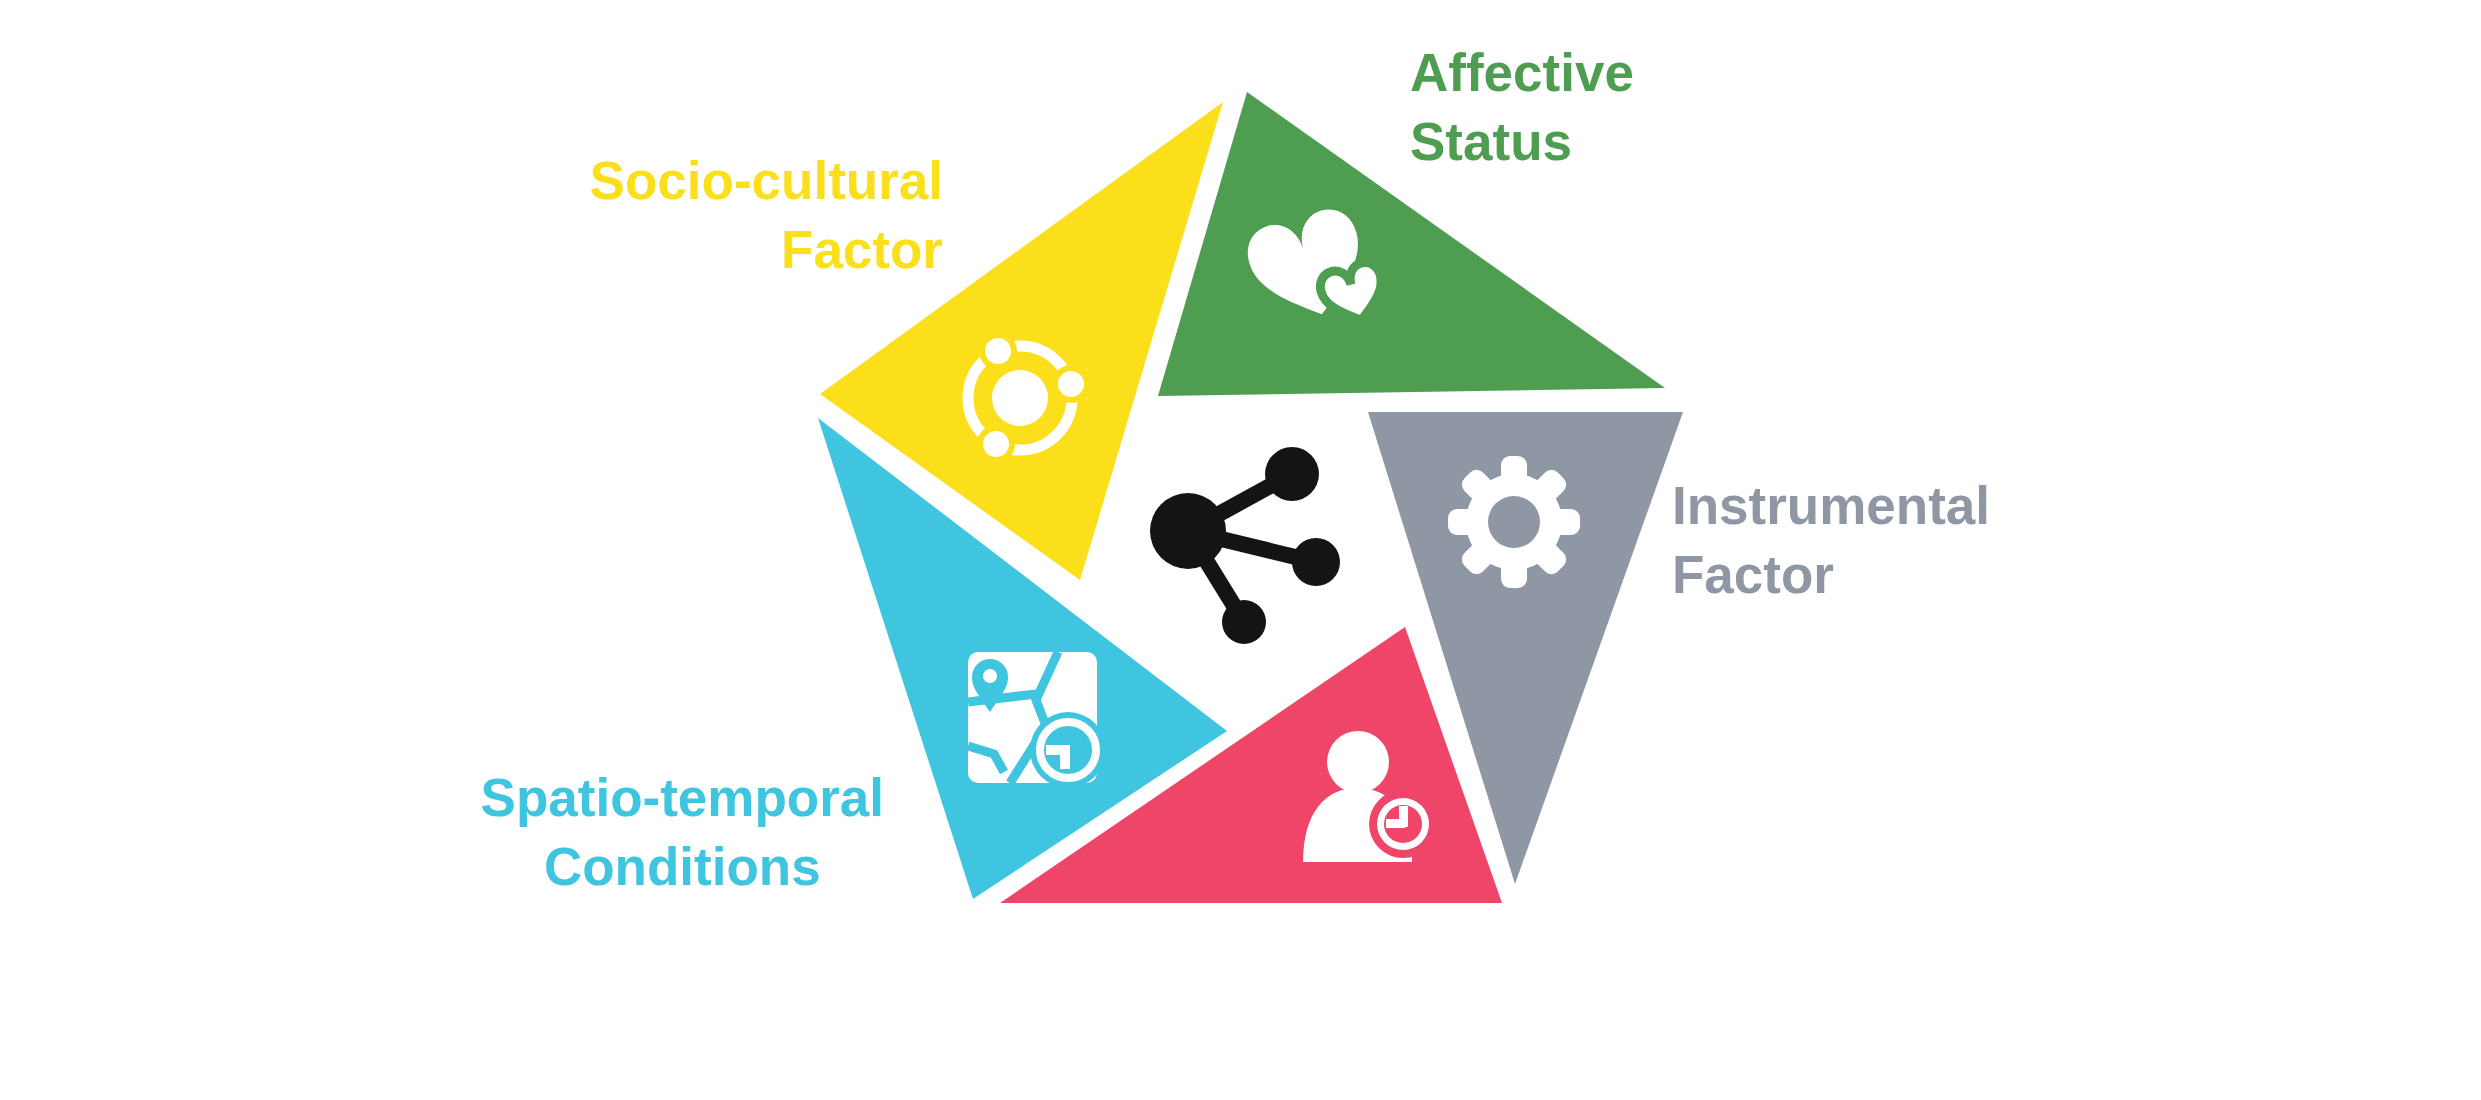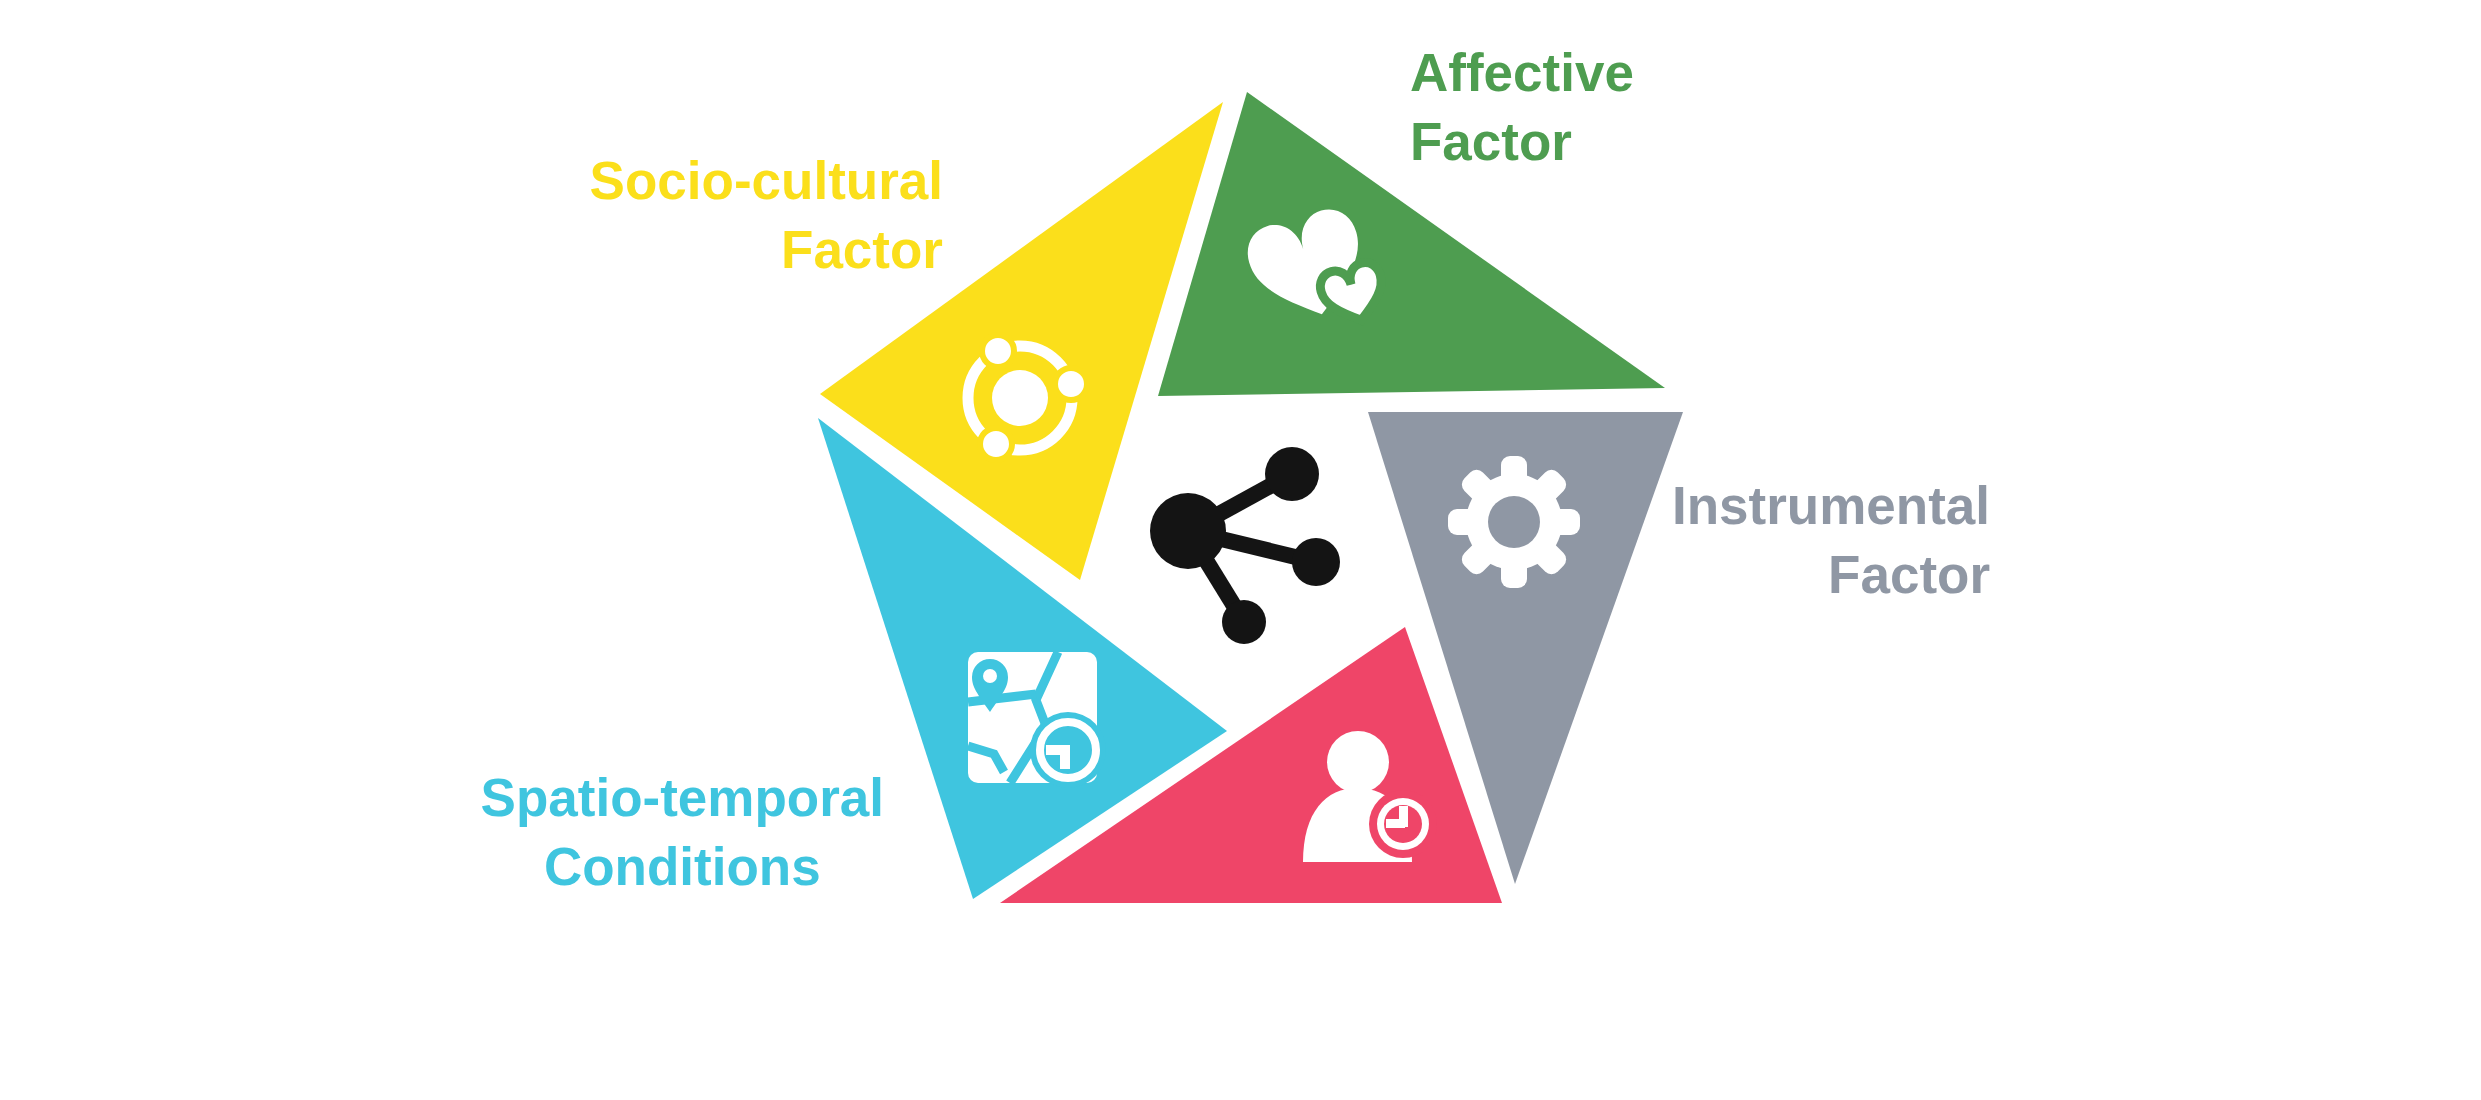--- a/index.html
+++ b/index.html
@@ -25,21 +25,21 @@
   .label {
     position: absolute;
     font-weight: 700;
     font-size: 53px;
     line-height: 1.3;
     white-space: pre-line;
     letter-spacing: 0px;
   }
   .label-affective   { left: 1410px; top: 39px;  color: #4E9D50; text-align: left; }
   .label-socio       { right: 1538px; top: 147px; color: #FBDF1B; text-align: right; }
-  .label-instrumental{ left: 1672px; top: 472px; color: #8F97A4; text-align: right; }
+  .label-instrumental{ left: 1672px; top: 472px; color: #8F97A4; text-align: left; }
   .label-spatio      { right: 1597px; top: 764px; color: #3FC5DF; text-align: center; }
   .label-drivers     { left: 1148px; top: 912px; width: 400px; color: #EF4568; text-align: center; }
 </style>
 </head>
 <body>
 
 <div class="stage">
 
   <svg width="2481" height="1100" viewBox="0 0 2481 1100">
 
@@ -110,21 +110,21 @@
       <line x1="1188" y1="531" x2="1316" y2="562" stroke="currentColor" stroke-width="16"></line>
       <line x1="1188" y1="531" x2="1244" y2="622" stroke="currentColor" stroke-width="16"></line>
       <circle cx="1188" cy="531" r="38" fill="currentColor"></circle>
       <circle cx="1292" cy="474" r="27" fill="currentColor"></circle>
       <circle cx="1316" cy="562" r="24" fill="currentColor"></circle>
       <circle cx="1244" cy="622" r="22" fill="currentColor"></circle>
     </g>
   </svg>
 
   <div class="label label-affective">Affective
-Factor</div>
+Status</div>
 
   <div class="label label-socio">Socio-cultural
 Factor</div>
 
   <div class="label label-instrumental">Instrumental
 Factor</div>
 
   <div class="label label-spatio">Spatio-temporal
 Conditions</div>
 

